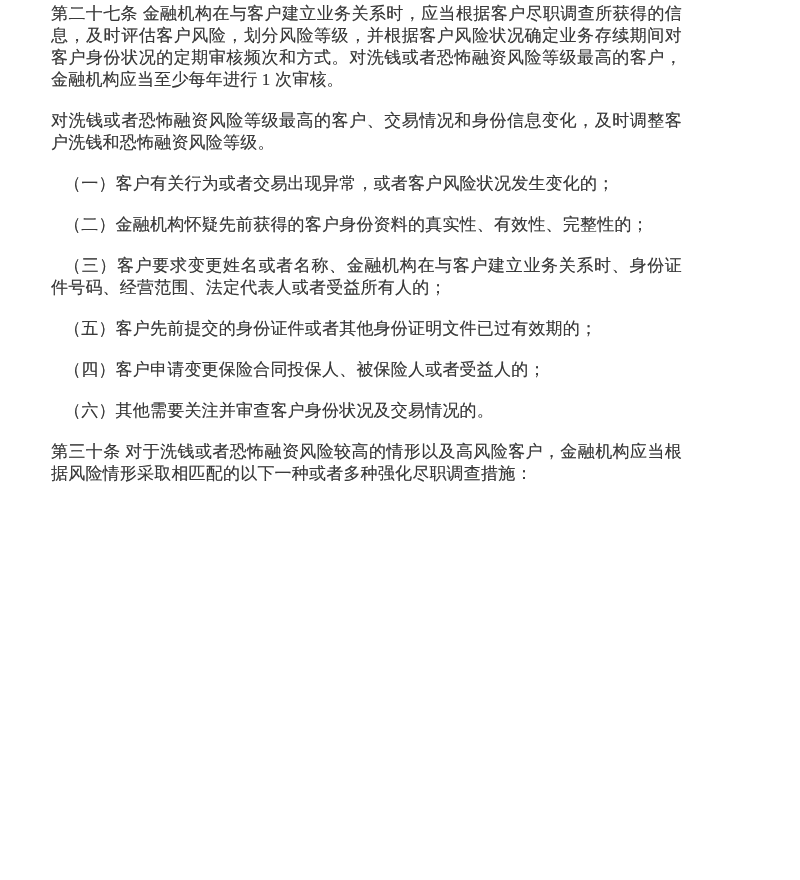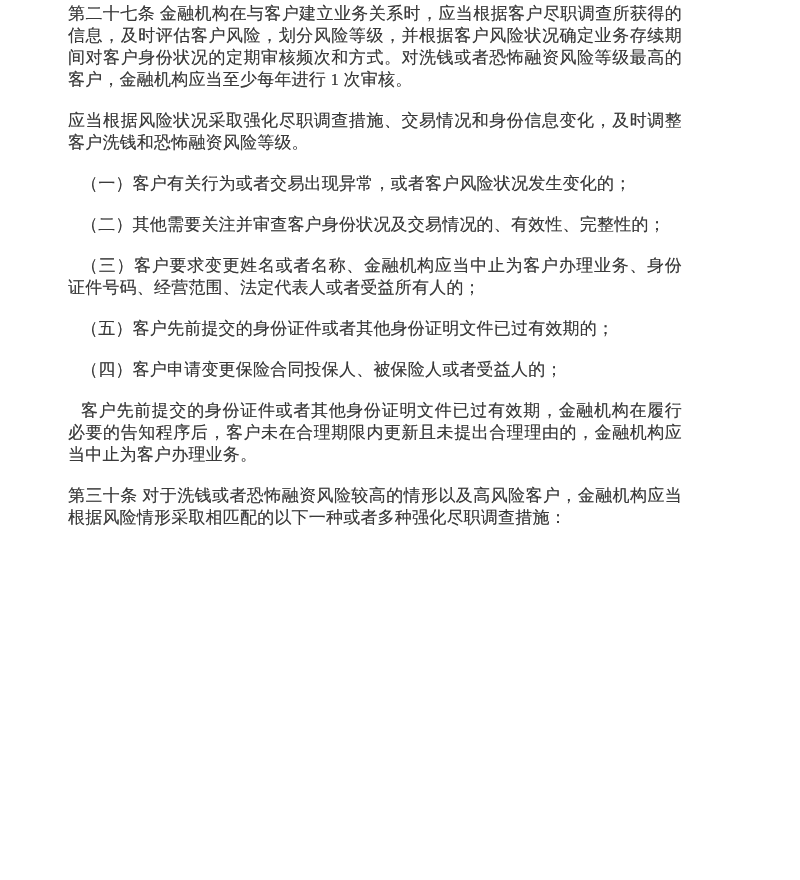--- a/index.html
+++ b/index.html
@@ -10,21 +10,21 @@
   body {
     width: 800px;
     height: 880px;
     overflow: hidden;
     position: relative;
   }
   .page {
     box-sizing: border-box;
     width: 800px;
     height: 880px;
-    padding: 3px 118px 0 68px;
+    padding: 3px 118px 0 51px;
     background: #ffffff;
   }
   .doc-paragraph {
     font-family: "Liberation Serif", "DejaVu Serif", serif;
     font-size: 17px;
     line-height: 22px;
     color: #3a3a3a;
     text-align: justify;
     margin: 0 0 19px 0;
     
@@ -36,22 +36,22 @@
   }
   .doc-paragraph:last-child {
     margin-bottom: 0;
   }
 </style>
 </head>
 <body>
 
 <div class="page">
   <p class="doc-paragraph">第二十七条 金融机构在与客户建立业务关系时，应当根据客户尽职调查所获得的信息，及时评估客户风险，划分风险等级，并根据客户风险状况确定业务存续期间对客户身份状况的定期审核频次和方式。对洗钱或者恐怖融资风险等级最高的客户，金融机构应当至少每年进行 1 次审核。</p>
-  <p class="doc-paragraph">应当根据风险状况采取强化尽职调查措施、交易情况和身份信息变化，及时调整客户洗钱和恐怖融资风险等级。</p>
+  <p class="doc-paragraph">对洗钱或者恐怖融资风险等级最高的客户、交易情况和身份信息变化，及时调整客户洗钱和恐怖融资风险等级。</p>
   <p class="doc-paragraph indent">（一）客户有关行为或者交易出现异常，或者客户风险状况发生变化的；</p>
-  <p class="doc-paragraph indent">（二）其他需要关注并审查客户身份状况及交易情况的、有效性、完整性的；</p>
-  <p class="doc-paragraph indent">（三）客户要求变更姓名或者名称、金融机构应当中止为客户办理业务、身份证件号码、经营范围、法定代表人或者受益所有人的；</p>
+  <p class="doc-paragraph indent">（二）金融机构怀疑先前获得的客户身份资料的真实性、有效性、完整性的；</p>
+  <p class="doc-paragraph indent">（三）客户要求变更姓名或者名称、金融机构在与客户建立业务关系时、身份证件号码、经营范围、法定代表人或者受益所有人的；</p>
   <p class="doc-paragraph indent">（五）客户先前提交的身份证件或者其他身份证明文件已过有效期的；</p>
   <p class="doc-paragraph indent">（四）客户申请变更保险合同投保人、被保险人或者受益人的；</p>
-  <p class="doc-paragraph indent">客户先前提交的身份证件或者其他身份证明文件已过有效期，金融机构在履行必要的告知程序后，客户未在合理期限内更新且未提出合理理由的，金融机构应当中止为客户办理业务。</p>
+  <p class="doc-paragraph indent">（六）其他需要关注并审查客户身份状况及交易情况的。</p>
   <p class="doc-paragraph">第三十条 对于洗钱或者恐怖融资风险较高的情形以及高风险客户，金融机构应当根据风险情形采取相匹配的以下一种或者多种强化尽职调查措施：</p>
 
 </div>
 
 </body></html>

